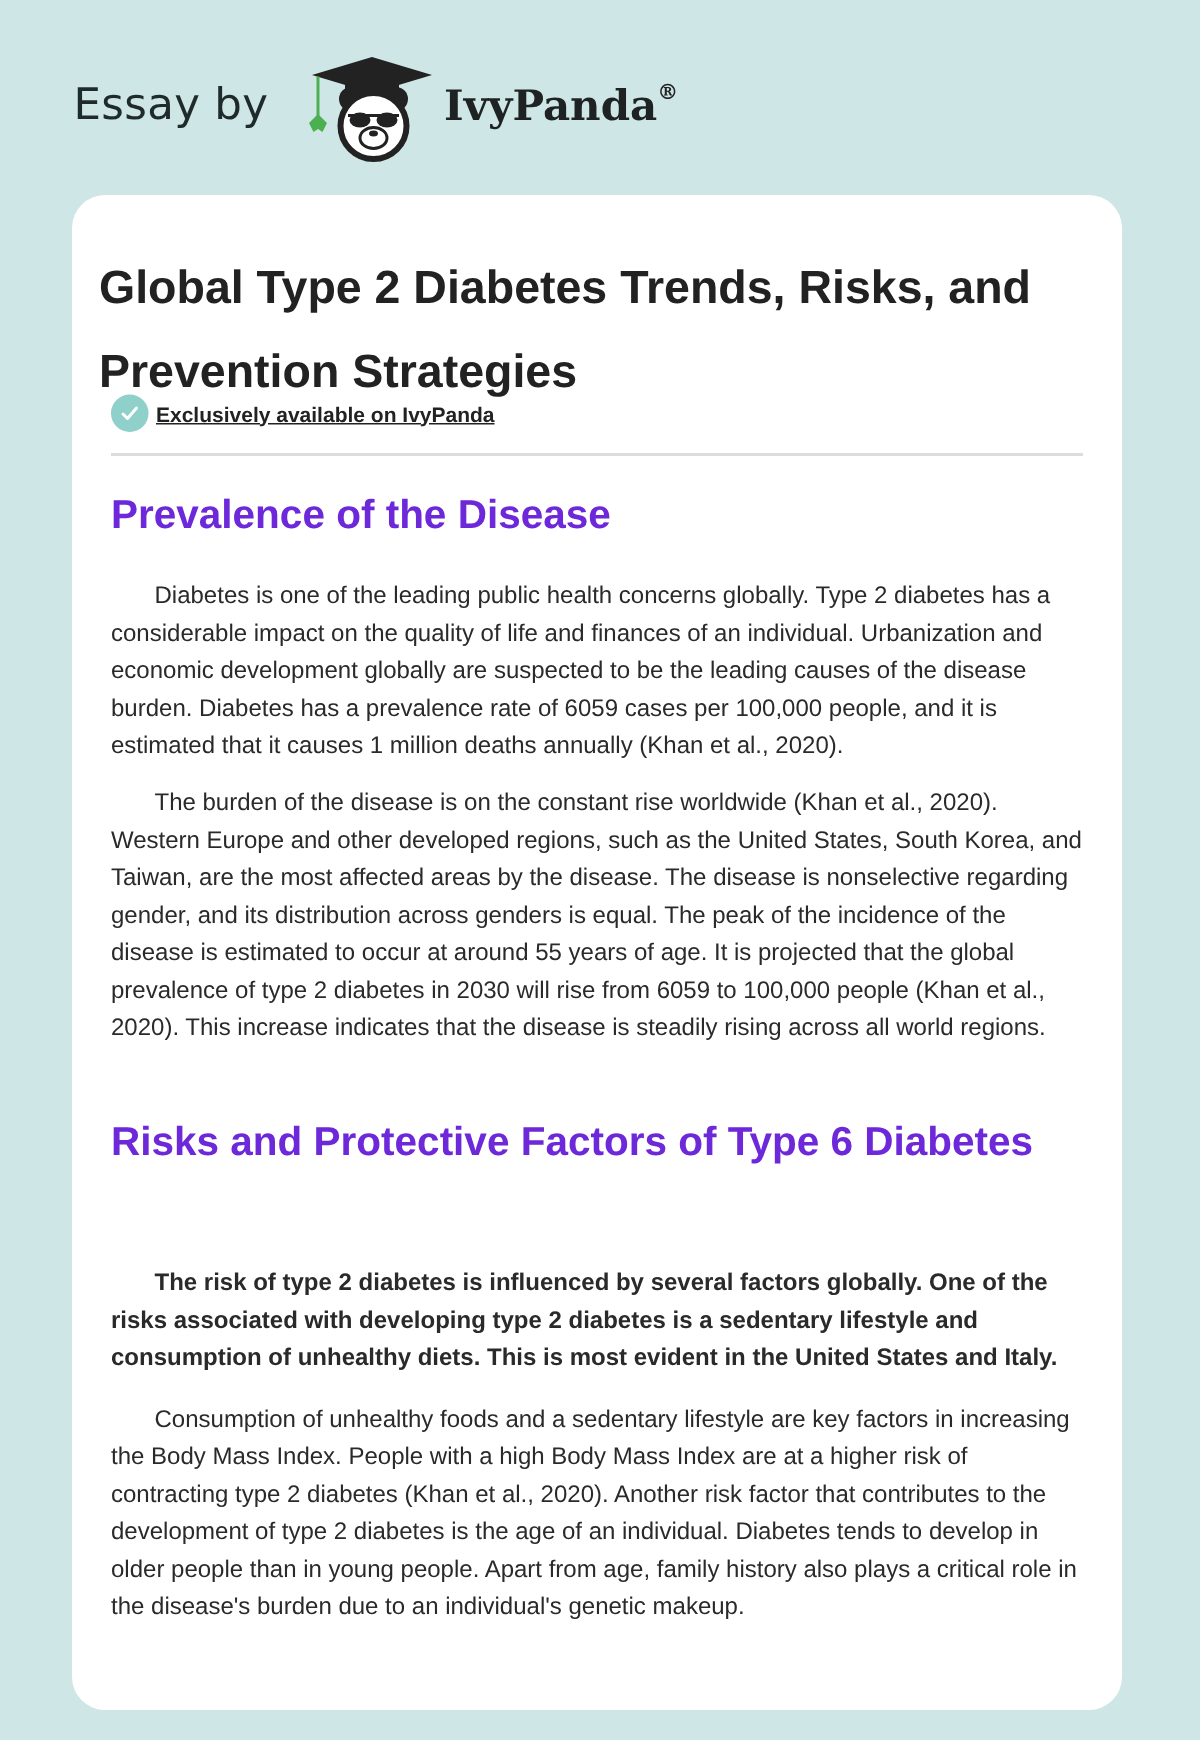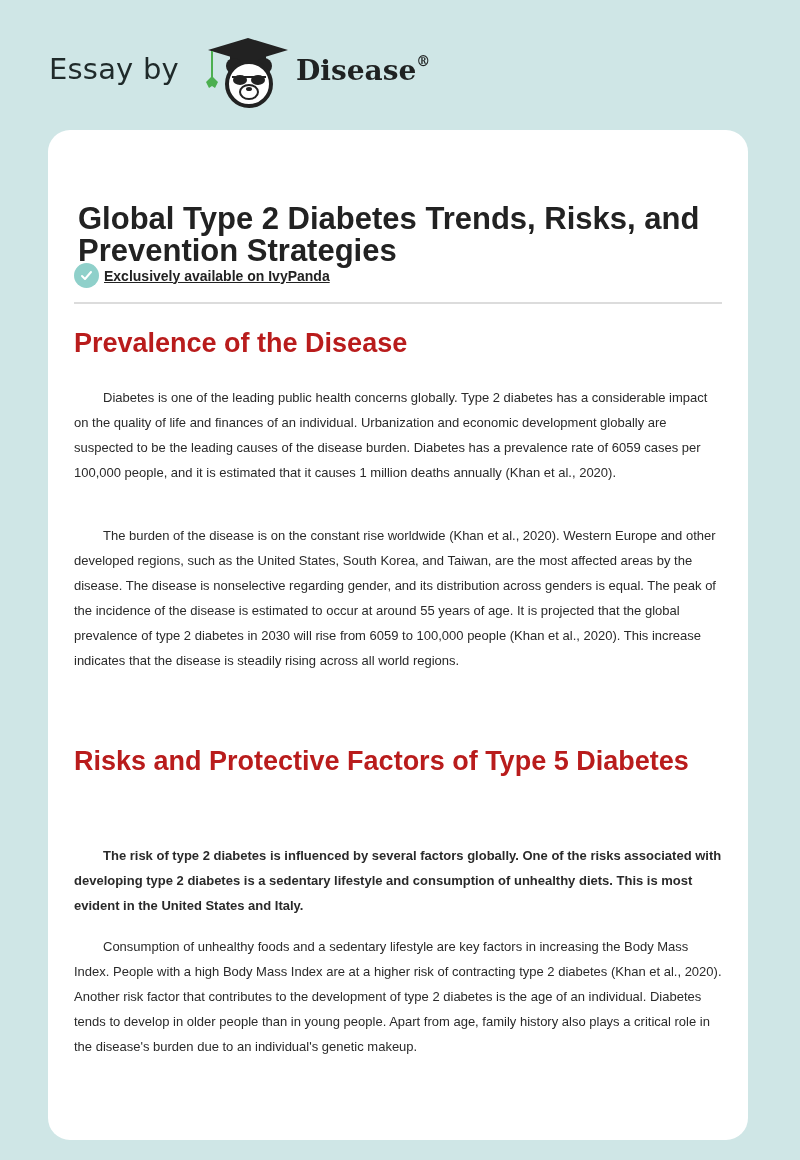--- a/index.html
+++ b/index.html
@@ -25,36 +25,36 @@
       position: absolute; left: 296px; top: 54px;
       font-family: "DejaVu Serif", serif; font-weight: bold;
       font-size: 28px; color: #1f2222;
     }
     .brand sup { font-size: 14px; font-weight: bold; position: relative; top: -4px; }
     .card {
       position: absolute; left: 48px; top: 130px; width: 700px; height: 1010px;
       background: #ffffff; border-radius: 22px;
     }
     .title {
-      position: absolute; left: 30px; top: 34px; width: 640px;
-      font-size: 31px; font-weight: bold; line-height: 32px; color: #222; margin-top: 39px;
+      position: absolute; left: 18px; top: 34px; width: 640px;
+      font-size: 31px; font-weight: bold; line-height: 56px; color: #222;
     }
     .badge { position: absolute; left: 26px; top: 133px; display: flex; align-items: center; text-decoration: underline; }
     .check {
       width: 25px; height: 25px; border-radius: 50%; background: #8fd0ca;
       display: flex; align-items: center; justify-content: center; margin-right: 5px;
     }
     .badge-text { font-size: 14px; font-weight: bold; color: #222; }
     .divider { position: absolute; left: 26px; top: 172px; width: 648px; height: 2px; background: #dcdcdc; }
     .h2 {
-      position: absolute; left: 26px; font-size: 27px; font-weight: bold; line-height: 39px; color: #b91c1c; width: 640px;
+      position: absolute; left: 26px; font-size: 27px; font-weight: bold; line-height: 39px; color: #6d28d9; width: 640px;
     }
     .para {
       position: absolute; left: 26px; width: 650px;
-      font-size: 13px; line-height: 25px; color: #2a2a2a; text-indent: 29px;
+      font-size: 16px; line-height: 25px; color: #2a2a2a; text-indent: 29px;
     }
   </style>
 </head>
 <body>
 
 <div class="header">
   <span class="essay-by">Essay by</span>
   <span class="logo-icon">
     <svg width="88" height="72" viewBox="0 0 88 72">
       <polygon points="4,14 44,2 84,14 44,26" fill="#222"></polygon>
@@ -64,37 +64,37 @@
       <circle cx="30" cy="30" r="8" fill="#222"></circle>
       <circle cx="60" cy="30" r="8" fill="#222"></circle>
       <circle cx="45" cy="48" r="22" fill="#fff" stroke="#222" stroke-width="4"></circle>
       <ellipse cx="36" cy="44" rx="7" ry="5" fill="#222"></ellipse>
       <ellipse cx="54" cy="44" rx="7" ry="5" fill="#222"></ellipse>
       <line x1="28" y1="41" x2="62" y2="41" stroke="#222" stroke-width="2"></line>
       <ellipse cx="45" cy="56" rx="9" ry="7" fill="#fff" stroke="#222" stroke-width="2"></ellipse>
       <ellipse cx="45" cy="53" rx="3" ry="2" fill="#222"></ellipse>
     </svg>
   </span>
-  <span class="brand"><span>Disease</span><sup>®</sup></span>
+  <span class="brand"><span>IvyPanda</span><sup>®</sup></span>
 </div>
 
 <div class="card">
   <h1 class="title">Global Type 2 Diabetes Trends, Risks, and Prevention Strategies</h1>
 
   <div class="badge">
     <span class="check">
       <svg width="13" height="13" viewBox="0 0 13 13">
           <path d="M2,7 L5,10 L11,3" stroke="#fff" stroke-width="2" fill="none" stroke-linecap="round" stroke-linejoin="round"></path>
         </svg>
     </span>
     <span class="badge-text">Exclusively available on IvyPanda</span>
   </div>
 
   <div class="divider"></div>
 
   <h2 class="h2" style="top:194px;">Prevalence of the Disease</h2>
   <p class="para" style="top:255px;">Diabetes is one of the leading public health concerns globally. Type 2 diabetes has a considerable impact on the quality of life and finances of an individual. Urbanization and economic development globally are suspected to be the leading causes of the disease burden. Diabetes has a prevalence rate of 6059 cases per 100,000 people, and it is estimated that it causes 1 million deaths annually (Khan et al., 2020).</p>
   <p class="para" style="top:393px;">The burden of the disease is on the constant rise worldwide (Khan et al., 2020). Western Europe and other developed regions, such as the United States, South Korea, and Taiwan, are the most affected areas by the disease. The disease is nonselective regarding gender, and its distribution across genders is equal. The peak of the incidence of the disease is estimated to occur at around 55 years of age. It is projected that the global prevalence of type 2 diabetes in 2030 will rise from 6059 to 100,000 people (Khan et al., 2020). This increase indicates that the disease is steadily rising across all world regions.</p>
 
-  <h2 class="h2" style="top:612px;">Risks and Protective Factors of Type 5 Diabetes</h2>
+  <h2 class="h2" style="top:612px;">Risks and Protective Factors of Type 6 Diabetes</h2>
   <p class="para" style="top:713px;font-weight:bold;">The risk of type 2 diabetes is influenced by several factors globally. One of the risks associated with developing type 2 diabetes is a sedentary lifestyle and consumption of unhealthy diets. This is most evident in the United States and Italy.</p>
   <p class="para" style="top:804px;">Consumption of unhealthy foods and a sedentary lifestyle are key factors in increasing the Body Mass Index. People with a high Body Mass Index are at a higher risk of contracting type 2 diabetes (Khan et al., 2020). Another risk factor that contributes to the development of type 2 diabetes is the age of an individual. Diabetes tends to develop in older people than in young people. Apart from age, family history also plays a critical role in the disease's burden due to an individual's genetic makeup.</p>
 </div>
 
 </body></html>

